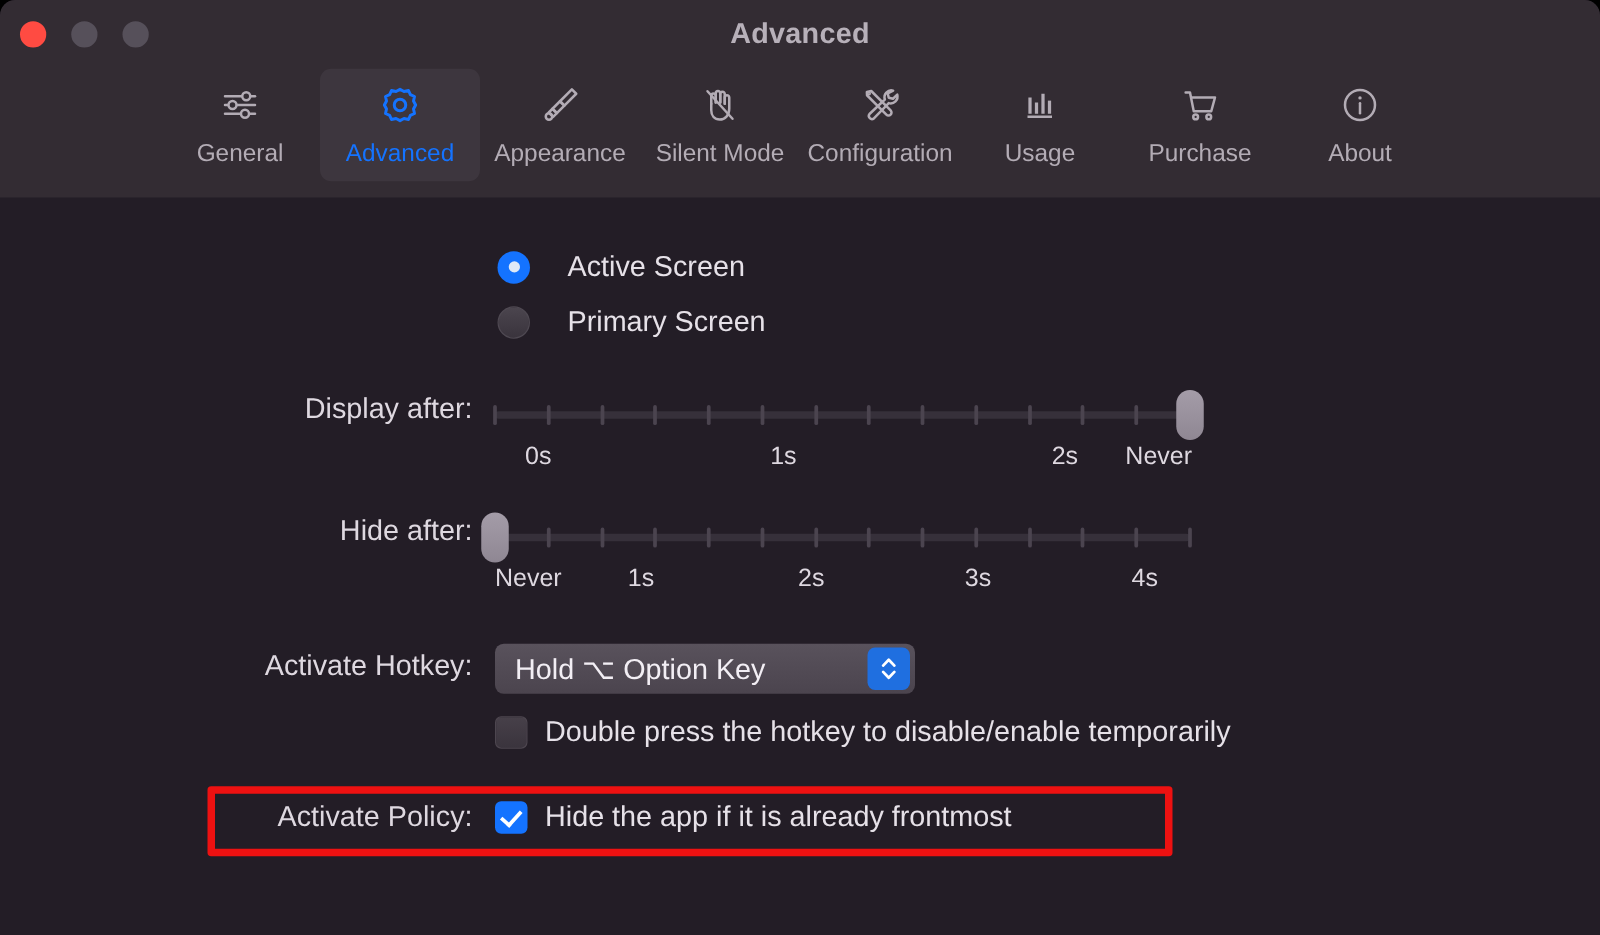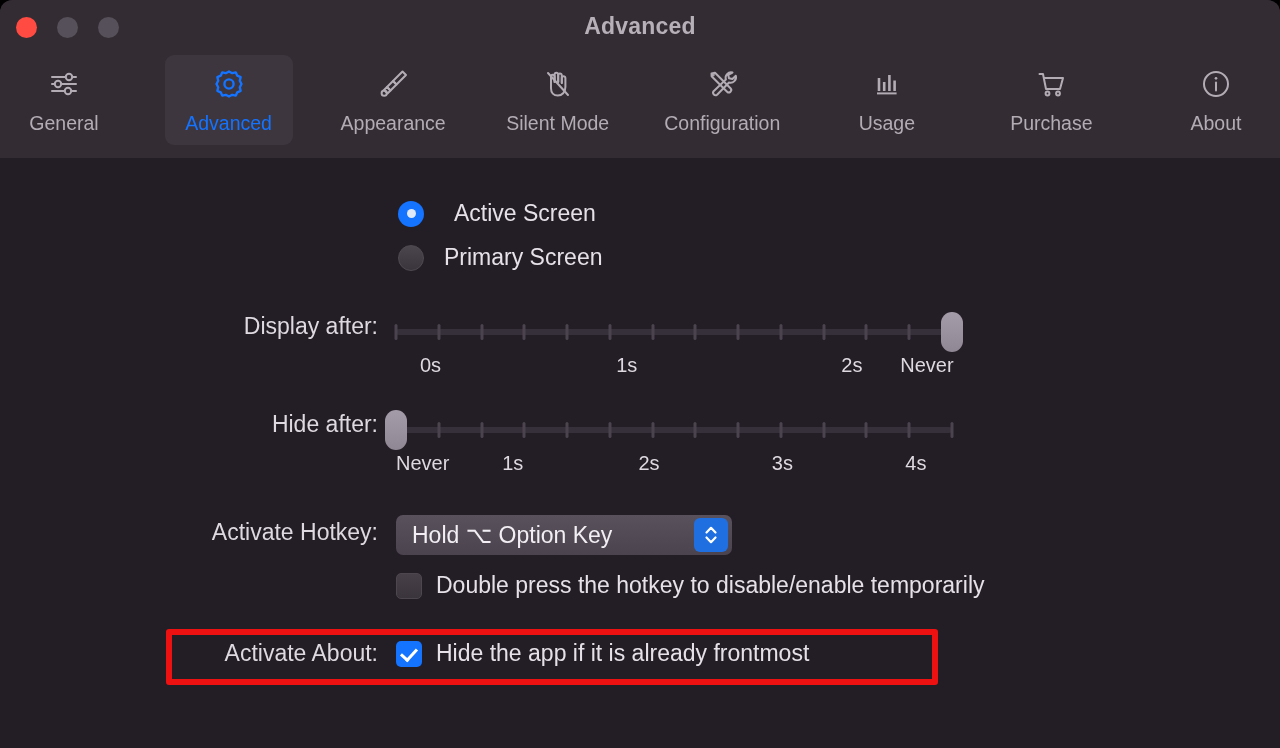--- a/index.html
+++ b/index.html
@@ -62,21 +62,21 @@
     color: #b7b0b9;
     letter-spacing: 0.2px;
   }
 
   .tabs {
     position: absolute;
     left: 0;
     right: 0;
     top: 55px;
     display: flex;
-    justify-content: space-between;
+    justify-content: center;
     align-items: flex-start;
     gap: 0px;
   }
   .tab {
     width: 128px;
     padding: 8px 0 10px 0;
     border-radius: 9px;
     display: flex;
     flex-direction: column;
     align-items: center;
@@ -384,21 +384,21 @@
     </div>
   </div>
 
   <div class="content">
 
     <div class="row" style="left:398px; top:42px; gap:30px;">
       <span class="radio on"></span>
       <span class="value-text">Active Screen</span>
     </div>
 
-    <div class="row" style="left:398px; top:86px; gap:20px;">
+    <div class="row" style="left:398px; top:86px; gap:30px;">
       <span class="radio off"></span>
       <span class="value-text">Primary Screen</span>
     </div>
 
     <div class="row" style="left:0; top:155px; width:378px; justify-content:flex-end;">
       <span class="field-label">Display after:</span>
     </div>
     <div class="slider" style="position:absolute; left:396px; top:152px; width:556px;">
       <div class="track"></div>
       <div class="ticks">
@@ -469,21 +469,21 @@
         </svg>
       </span>
     </div>
 
     <div class="row" style="left:396px; top:414px; gap:14px;">
       <span class="checkbox off"></span>
       <span class="value-text">Double press the hotkey to disable/enable temporarily</span>
     </div>
 
     <div class="row" style="left:0; top:482px; width:378px; justify-content:flex-end;">
-      <span class="field-label">Activate About:</span>
+      <span class="field-label">Activate Policy:</span>
     </div>
     <div class="row" style="left:396px; top:482px; gap:14px;">
       <span class="checkbox on"></span>
       <span class="value-text">Hide the app if it is already frontmost</span>
     </div>
 
     <div class="annotation" style="left:166px; top:471px; width:772px; height:56px;"></div>
 
   </div>
 </div>

